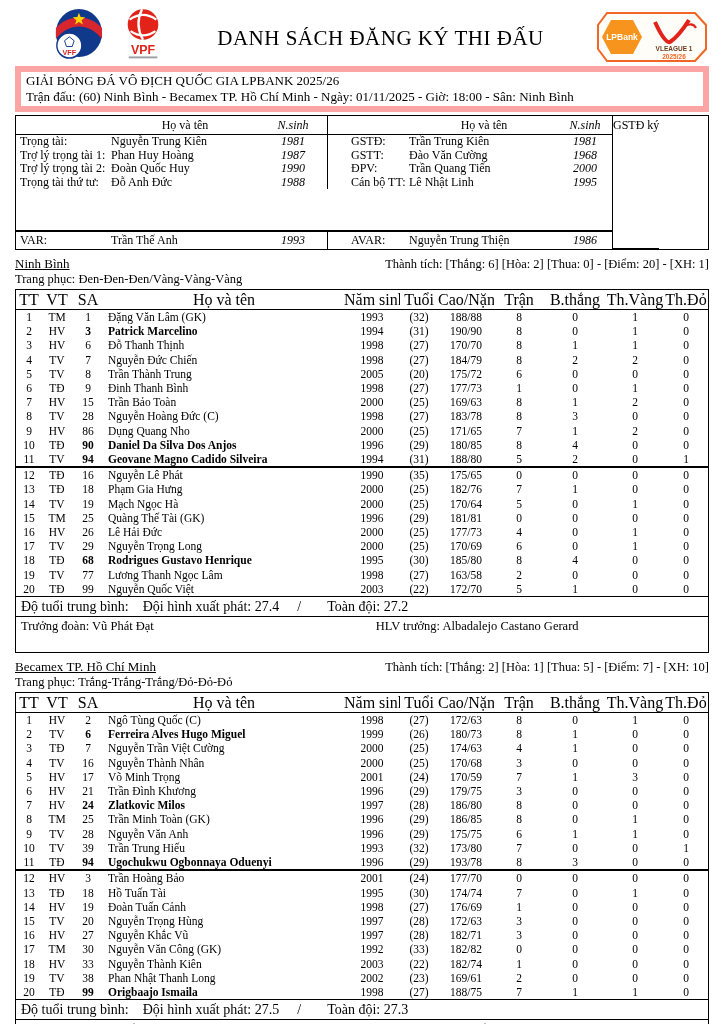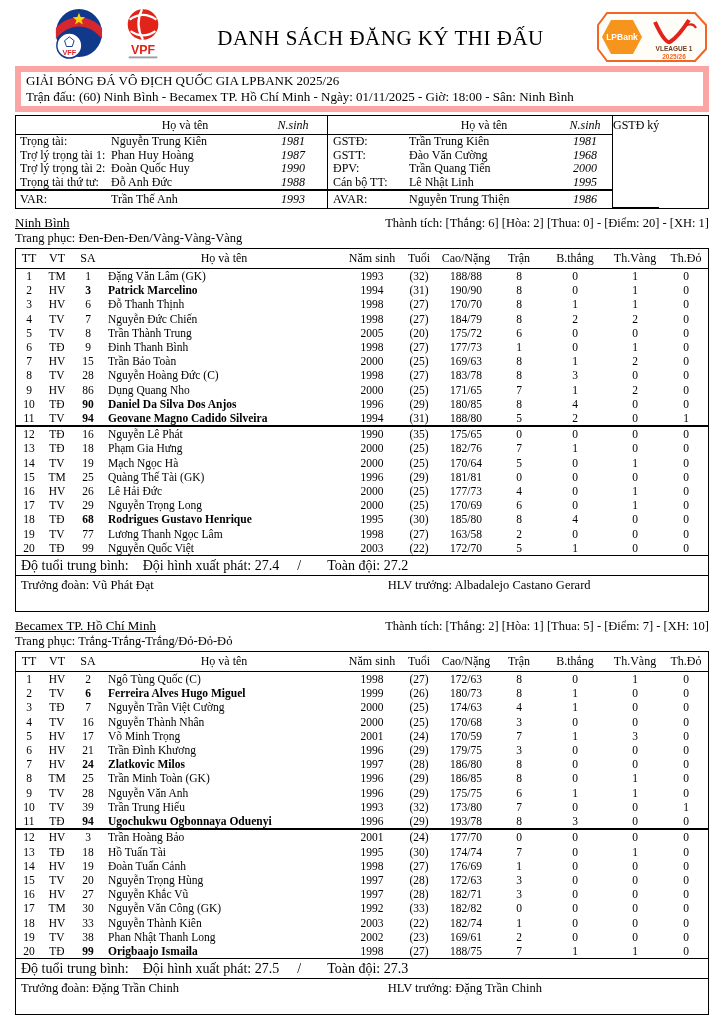--- a/index.html
+++ b/index.html
@@ -15,49 +15,49 @@
 
   
   .match-box { border:6px solid #fca5a5; margin-top:4px; padding:1px 5px; font-size:13px; line-height:16px; }
 
   
   .officials { display:flex; border:1px solid #000; margin-top:3px; font-size:12px; }
   .off-main { flex:1; }
   .off-grid { display:grid; grid-template-columns:95px 148px 68px 82px 150px 52px; line-height:13.5px; }
   .off-grid > span { white-space:nowrap; overflow:hidden; }
   .off-grid > span:nth-child(1) { padding-left:4px; }
-  .off-grid > span:nth-child(4) { border-left:1px solid #000; padding-left:5px; }
+  .off-grid > span:nth-child(4) { border-left:1px solid #000; padding-left:23px; }
   .off-grid > span:nth-child(3), .off-grid > span:nth-child(6) { text-align:center;font-style:italic; }
   .off-head { line-height:18px; border-bottom:1px solid #000; }
   .off-head span { text-align:center !important; }
-  .off-var { border-top:2px solid #000; line-height:17px; }
+  .off-var { border-top:2px solid #000; line-height:17px;margin-top:41px; }
   .off-sign { width:96px; border-left:1px solid #000; display:flex; }
   .off-sign-head { line-height:18px; border-bottom:1px solid #000; text-align:center; font-size:12px; }
   .off-sign-body { flex:1; }
 
   
   .team { margin-top:6px; }
   .team-head { display:flex; justify-content:space-between; align-items:baseline; font-size:12.5px; line-height:16px; }
   .team-name { font-weight:normal; text-decoration:underline; font-size:13px; }
   .team-kit { font-size:12.5px; line-height:15px; }
   .ptable { border:1px solid #000; margin-top:2px; }
   .prow { display:grid; grid-template-columns:26px 30px 32px 1fr 56px 38px 56px 50px 62px 58px 44px; font-size:11.5px; line-height:14.2px; }
   .prow > span { text-align:center; white-space:nowrap; overflow:hidden; }
   .prow .pname { text-align:left; padding-left:4px; }
-  .phead { line-height:19px; font-size:12px; border-bottom:1px solid #000; }
+  .phead { line-height:19px; font-size:16px; border-bottom:1px solid #000; }
   .phead .pname { text-align:center; padding-left:0; }
   .first-sub { border-top:2px solid #000; }
   .bold { font-weight:bold; }
   .avg-box { border:1px solid #000; border-top:none; display:flex; font-size:14px; line-height:19px; padding-left:5px; white-space:nowrap; }
   .avg-start { margin-left:14px; }
   .avg-sep { margin-left:18px; }
   .avg-total { margin-left:26px; }
   .staff-box { border:1px solid #000; border-top:none; height:36px; font-size:12.5px; padding:2px 5px; display:flex; align-items:flex-start; }
   .staff-box .manager { width:52%; }
-  .staff-box .coach { flex:1;margin-left:12px; }
+  .staff-box .coach { flex:1; }
 </style>
 </head>
 <body>
 
 <div class="page">
 
   <div class="top">
     <div class="logos-left">
       <span>
         <svg width="50" height="56" viewBox="0 0 52 56">

